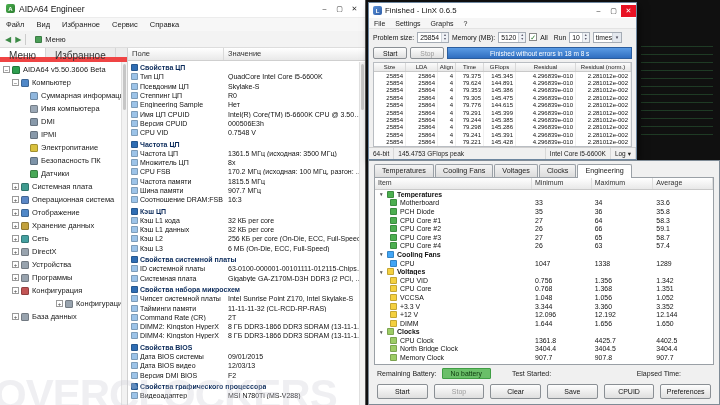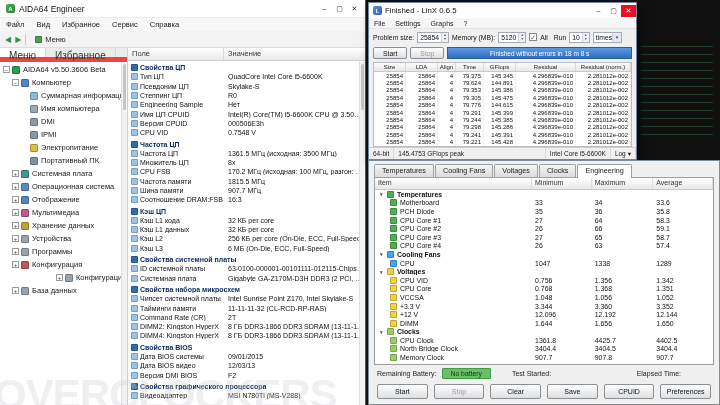--- a/index.html
+++ b/index.html
@@ -175,46 +175,56 @@
               <span>IPMI</span>
             </div>
             <div class="tree-row" style="padding-left: 21px;">
               <span class="exp spacer"></span>
               <span class="tree-icon" style="background: rgb(217, 193, 62);"></span>
               <span>Электропитание</span>
             </div>
             <div class="tree-row" style="padding-left: 21px;">
               <span class="exp spacer"></span>
               <span class="tree-icon" style="background: rgb(125, 147, 168);"></span>
-              <span>Портативный ПК</span>
+              <span>Безопасность ПК</span>
+            </div>
+            <div class="tree-row" style="padding-left: 21px;">
+              <span class="exp spacer"></span>
+              <span class="tree-icon" style="background: rgb(72, 168, 87);"></span>
+              <span>Датчики</span>
             </div>
             <div class="tree-row" style="padding-left: 12px;">
               <span class="exp">+</span>
               <span class="tree-icon" style="background: rgb(63, 155, 143);"></span>
               <span>Системная плата</span>
             </div>
             <div class="tree-row" style="padding-left: 12px;">
               <span class="exp">+</span>
               <span class="tree-icon" style="background: rgb(91, 135, 197);"></span>
               <span>Операционная система</span>
             </div>
             <div class="tree-row" style="padding-left: 12px;">
               <span class="exp">+</span>
               <span class="tree-icon" style="background: rgb(79, 135, 199);"></span>
               <span>Отображение</span>
             </div>
             <div class="tree-row" style="padding-left: 12px;">
               <span class="exp">+</span>
-              <span class="tree-icon" style="background: rgb(192, 91, 138);"></span>
-              <span>Мультимедиа</span>
-            </div>
-            <div class="tree-row" style="padding-left: 12px;">
-              <span class="exp">+</span>
               <span class="tree-icon" style="background: rgb(194, 161, 60);"></span>
               <span>Хранение данных</span>
+            </div>
+            <div class="tree-row" style="padding-left: 12px;">
+              <span class="exp">+</span>
+              <span class="tree-icon" style="background: rgb(69, 160, 160);"></span>
+              <span>Сеть</span>
+            </div>
+            <div class="tree-row" style="padding-left: 12px;">
+              <span class="exp">+</span>
+              <span class="tree-icon" style="background: rgb(152, 163, 174);"></span>
+              <span>DirectX</span>
             </div>
             <div class="tree-row" style="padding-left: 12px;">
               <span class="exp">+</span>
               <span class="tree-icon" style="background: rgb(152, 163, 174);"></span>
               <span>Устройства</span>
             </div>
             <div class="tree-row" style="padding-left: 12px;">
               <span class="exp">+</span>
               <span class="tree-icon" style="background: rgb(152, 163, 174);"></span>
               <span>Программы</span>

